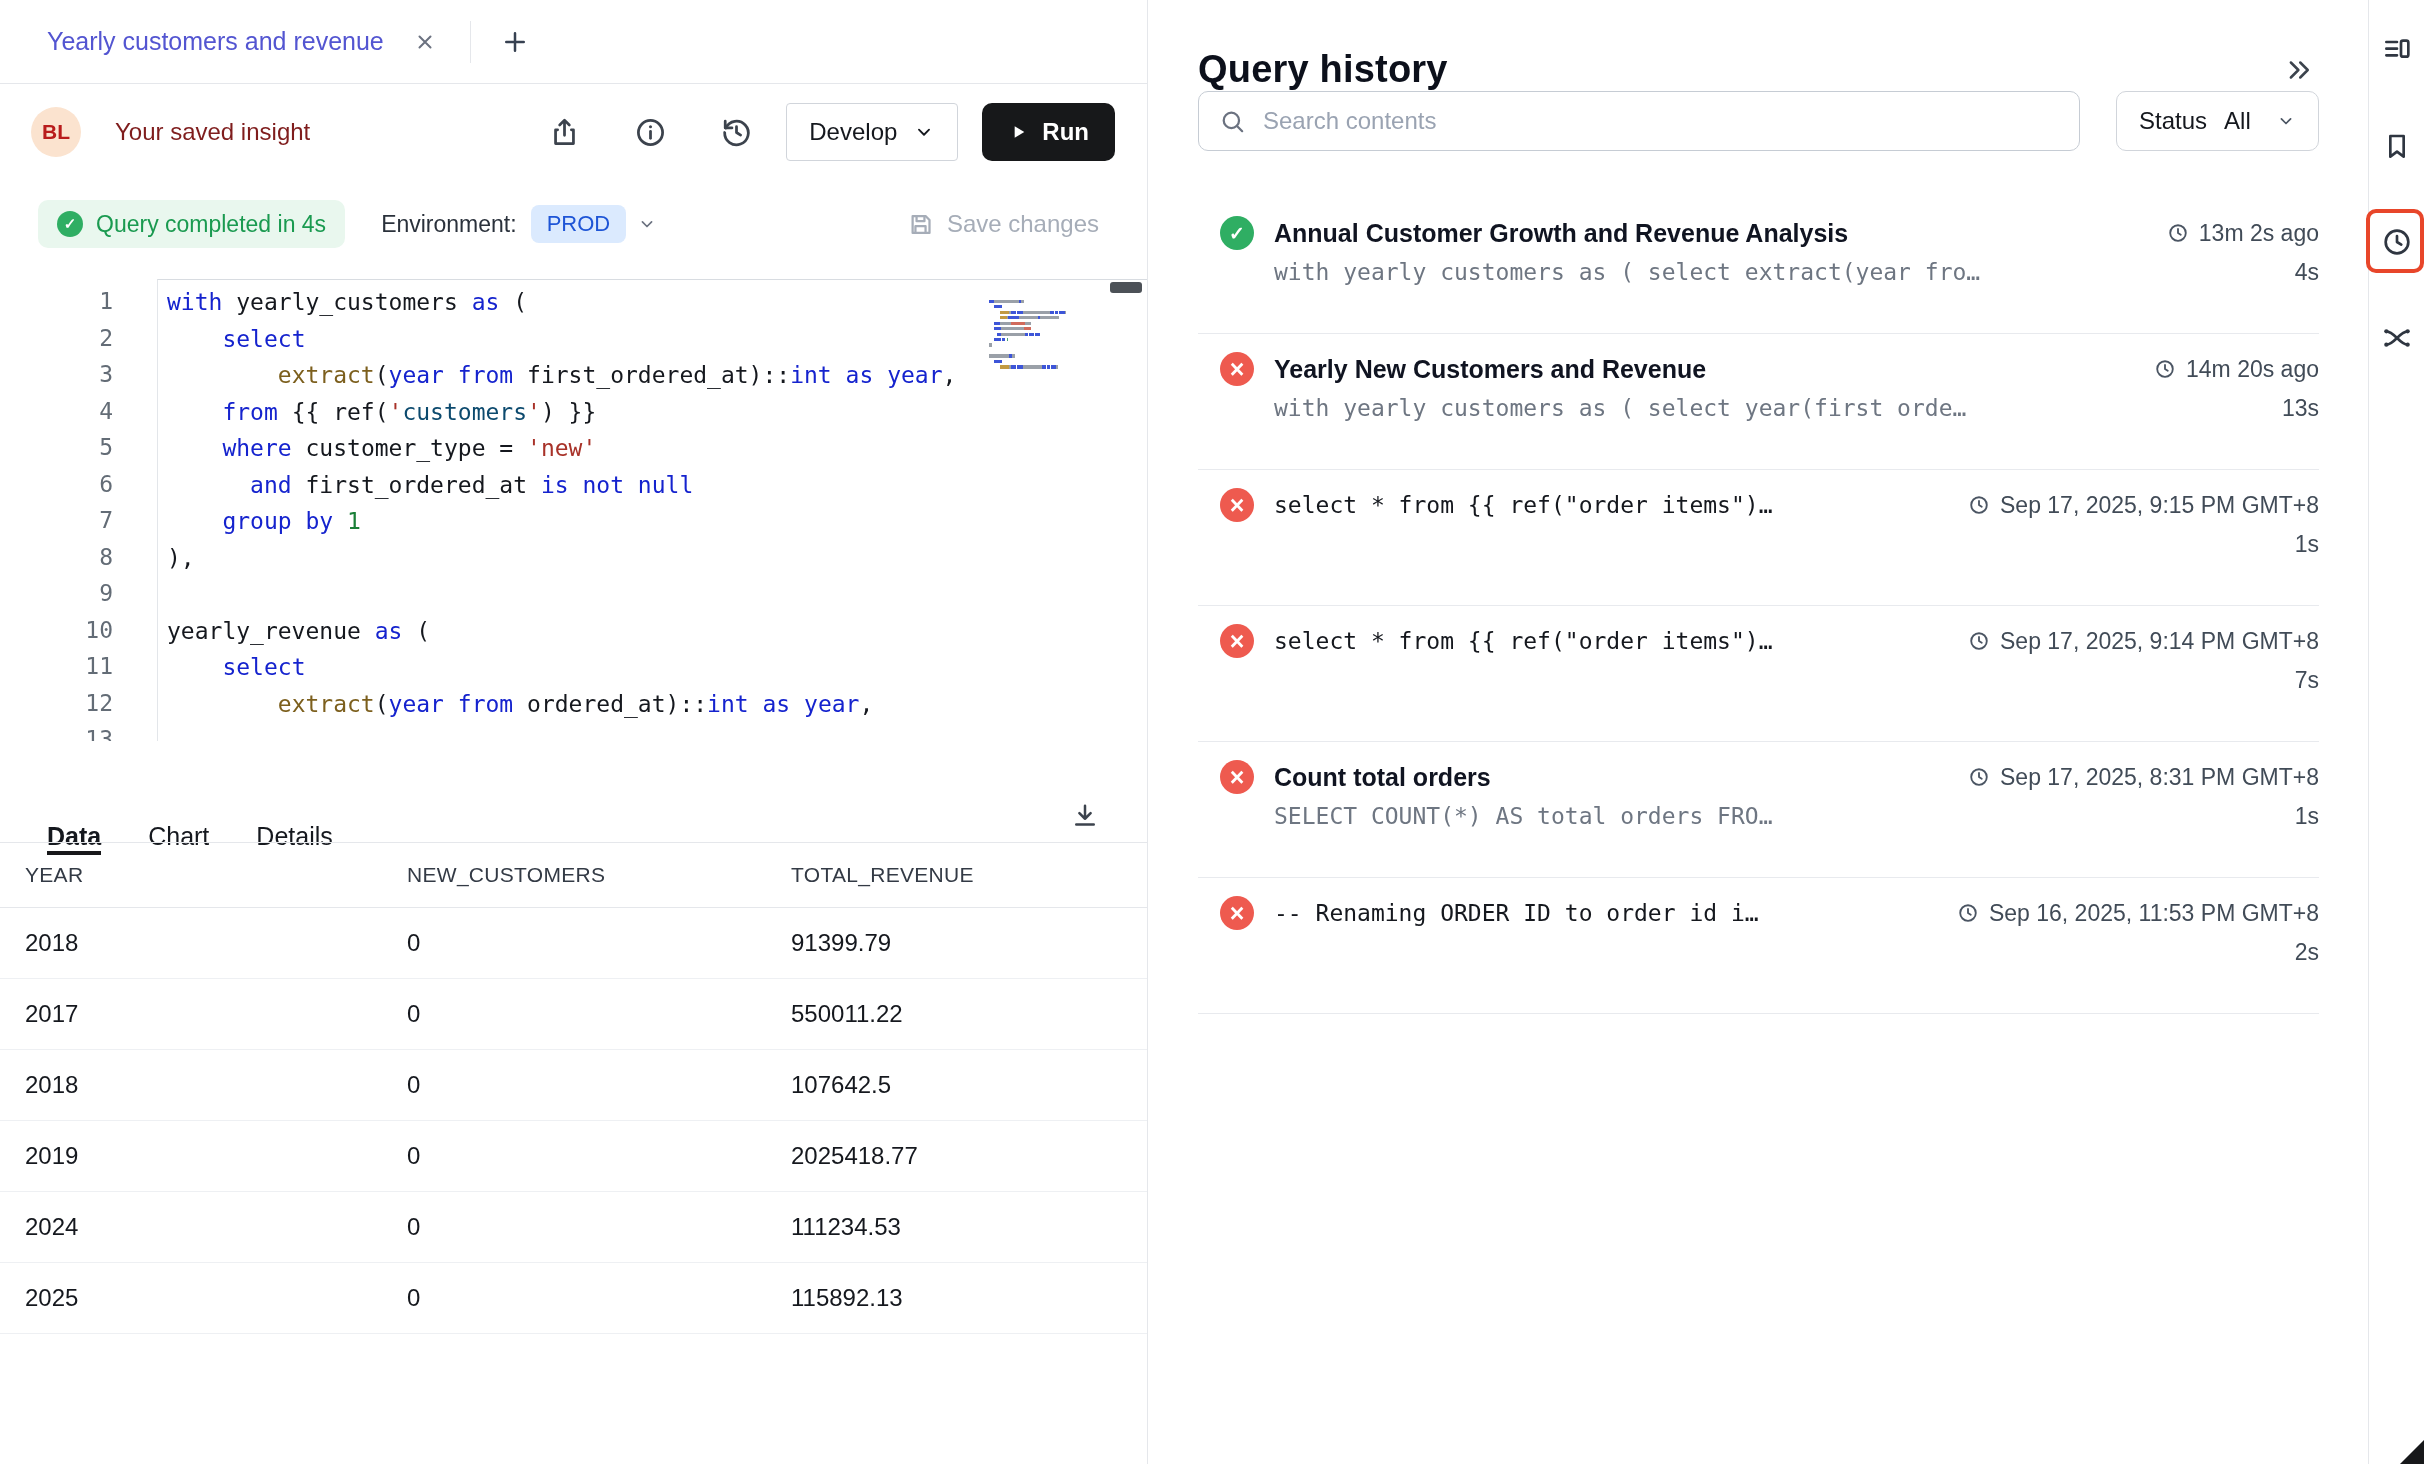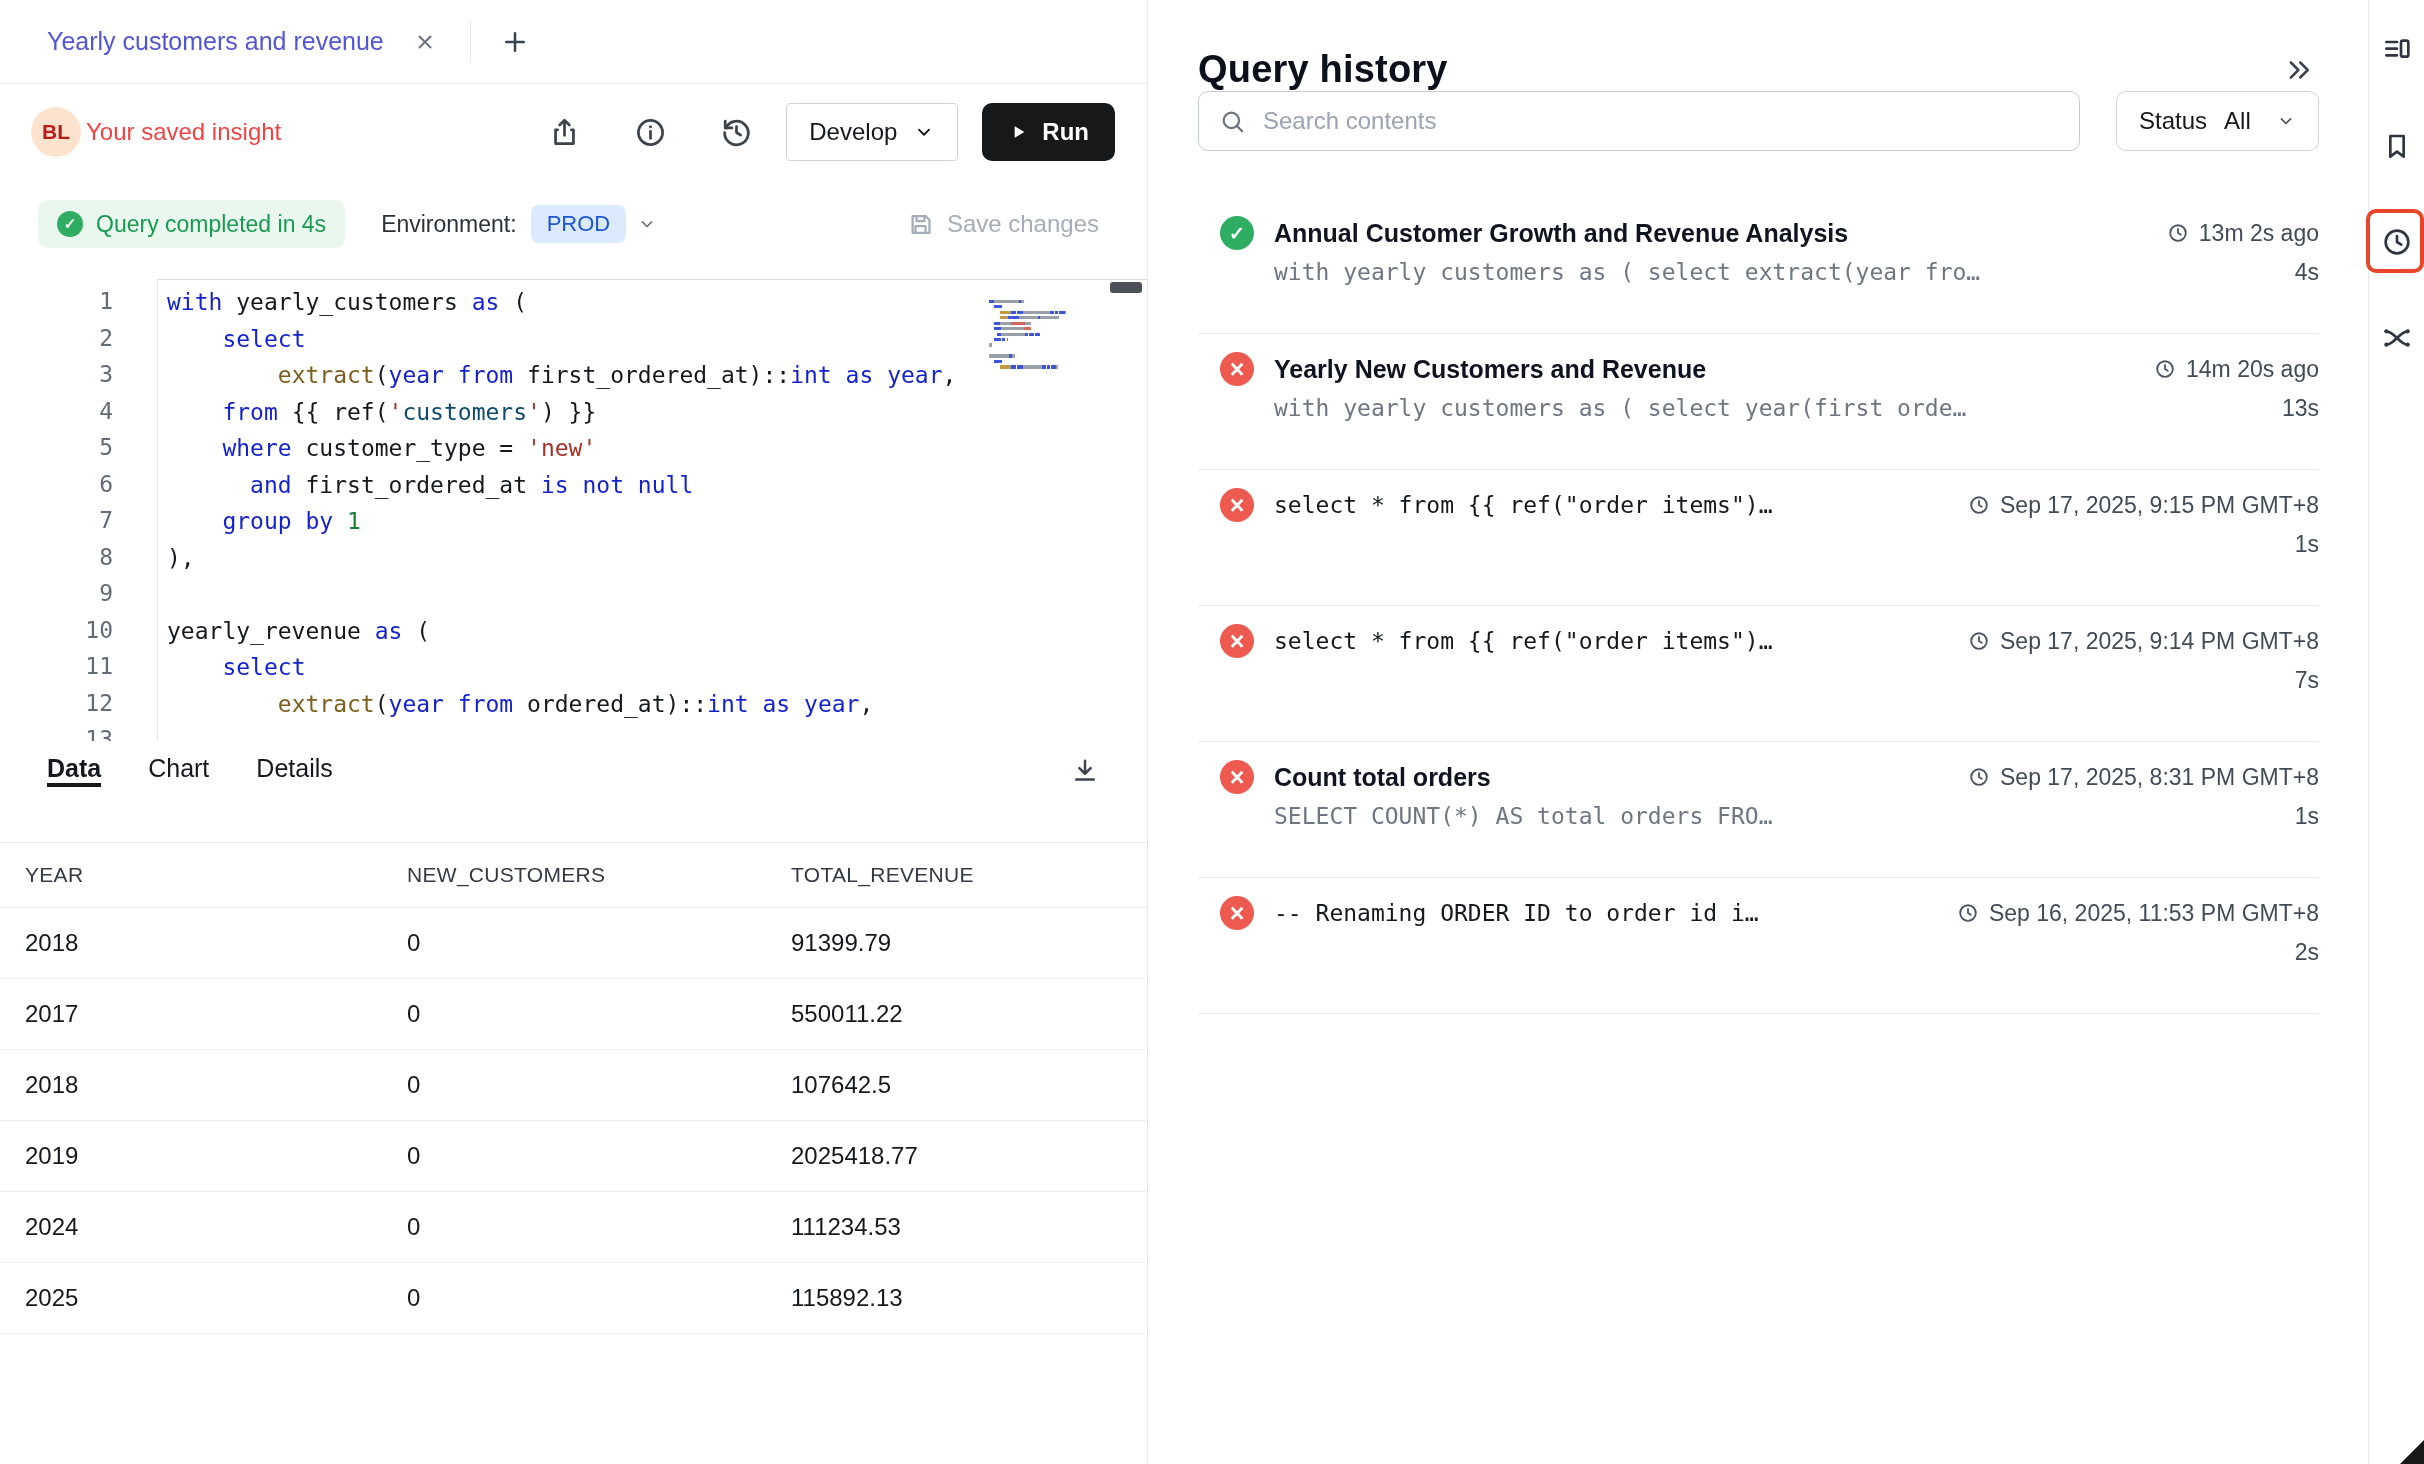--- a/index.html
+++ b/index.html
@@ -15,21 +15,21 @@
   .tab{height:100%;display:flex;align-items:center;gap:28px;padding:0 32px 0 47px}
   .tab-label{font-size:25px;color:#5355d1}
   .tab-close{width:26px;height:26px;display:flex;align-items:center;justify-content:center}
   .tab-close .i{width:22px;height:22px;stroke:#6b7280;stroke-width:2.2}
   .tab-sep{width:1px;height:42px;background:#e5e7eb}
   .new-tab{width:36px;height:36px;margin-left:26px;display:flex;align-items:center;justify-content:center}
   .new-tab .i{width:30px;height:30px;stroke:#374151}
 
   .toolbar{position:absolute;top:84px;left:0;right:0;height:96px;display:flex;align-items:center;padding:0 32px 0 31px}
   .avatar{width:50px;height:50px;border-radius:50%;background:#fbe3cf;display:flex;align-items:center;justify-content:center;font-size:21px;font-weight:700;color:#b91c1c;flex:none}
-  .tb-title{margin-left:5px;font-size:24px;color:#ef4444}
+  .tb-title{margin-left:34px;font-size:24px;color:#7f1d1d}
   .tb-spacer{flex:1}
   .tb-icons{display:flex;align-items:center;gap:46px;margin-right:30px}
   .tb-icons button{width:40px;height:40px;display:flex;align-items:center;justify-content:center}
   .tb-icons .i{width:33px;height:33px}
   .develop-btn{height:58px;border:1.5px solid #d1d5db;border-radius:4px;display:flex;align-items:center;gap:16px;padding:0 22px;font-size:24px;font-weight:500;background:#fff}
   .develop-btn .i{width:22px;height:22px;stroke:#15181e}
   .run-btn{height:58px;margin-left:24px;border-radius:10px;background:#17181a;color:#fff;display:flex;align-items:center;gap:14px;padding:0 26px;font-size:24px;font-weight:600}
   .run-btn svg{width:20px;height:20px}
 
   .statusrow{position:absolute;top:180px;left:0;right:0;height:88px;display:flex;align-items:center;padding:0 48px 0 38px}
@@ -49,21 +49,21 @@
   .codearea{flex:1;position:relative;border-top:1px solid #d8dce1;border-left:1px solid #e3e6ea;padding:4px 0 0 9px;overflow:hidden}
   .cline{height:36.5px;white-space:pre}
   .tk-k{color:#1523ce}.tk-f{color:#7c5f1d}.tk-s{color:#a83229}
   .tk-u{color:#0c4a6e;}
   .tk-n{color:#1a7f37}.tk-d{color:#15181e}
   .minimap{position:absolute;top:5px;right:48px;width:110px}
   .mm-line{height:3.4px;margin-bottom:2.1px;white-space:nowrap;font-size:0}
   .mm-seg{display:inline-block;height:3.4px}
   .scroll-thumb{position:absolute;top:2px;right:5px;width:32px;height:11px;border-radius:3px;background:#4c5157}
 
-  .resultbar{position:absolute;top:730px;left:0;right:0;height:80px;display:flex;align-items:center;padding:0 42px 0 47px}
+  .resultbar{position:absolute;top:775px;left:0;right:0;height:80px;display:flex;align-items:flex-end;padding:0 42px 0 47px}
   .rtab{display:flex;align-items:center;margin-right:47px;font-size:25px;color:#15181e;border-bottom:4px solid transparent}
   .rtab.active{font-weight:700;border-bottom-color:#17181a}
   .download-btn{margin-left:auto;align-self:center;width:40px;height:40px;display:flex;align-items:center;justify-content:center}
   .download-btn .i{width:30px;height:30px}
 
   .rtable{position:absolute;top:842px;left:0;right:0}
   .thead,.trow{display:grid;grid-template-columns:382px 384px 1fr;align-items:center}
   .thead{height:66px;border-top:1px solid #e5e7eb;border-bottom:1px solid #e5e7eb;font-size:21px;color:#333a45;font-weight:500;letter-spacing:.3px}
   .trow{height:71px;border-bottom:1px solid #eef0f3;font-size:24px;color:#15181e}
   .tcell{padding-left:25px}

